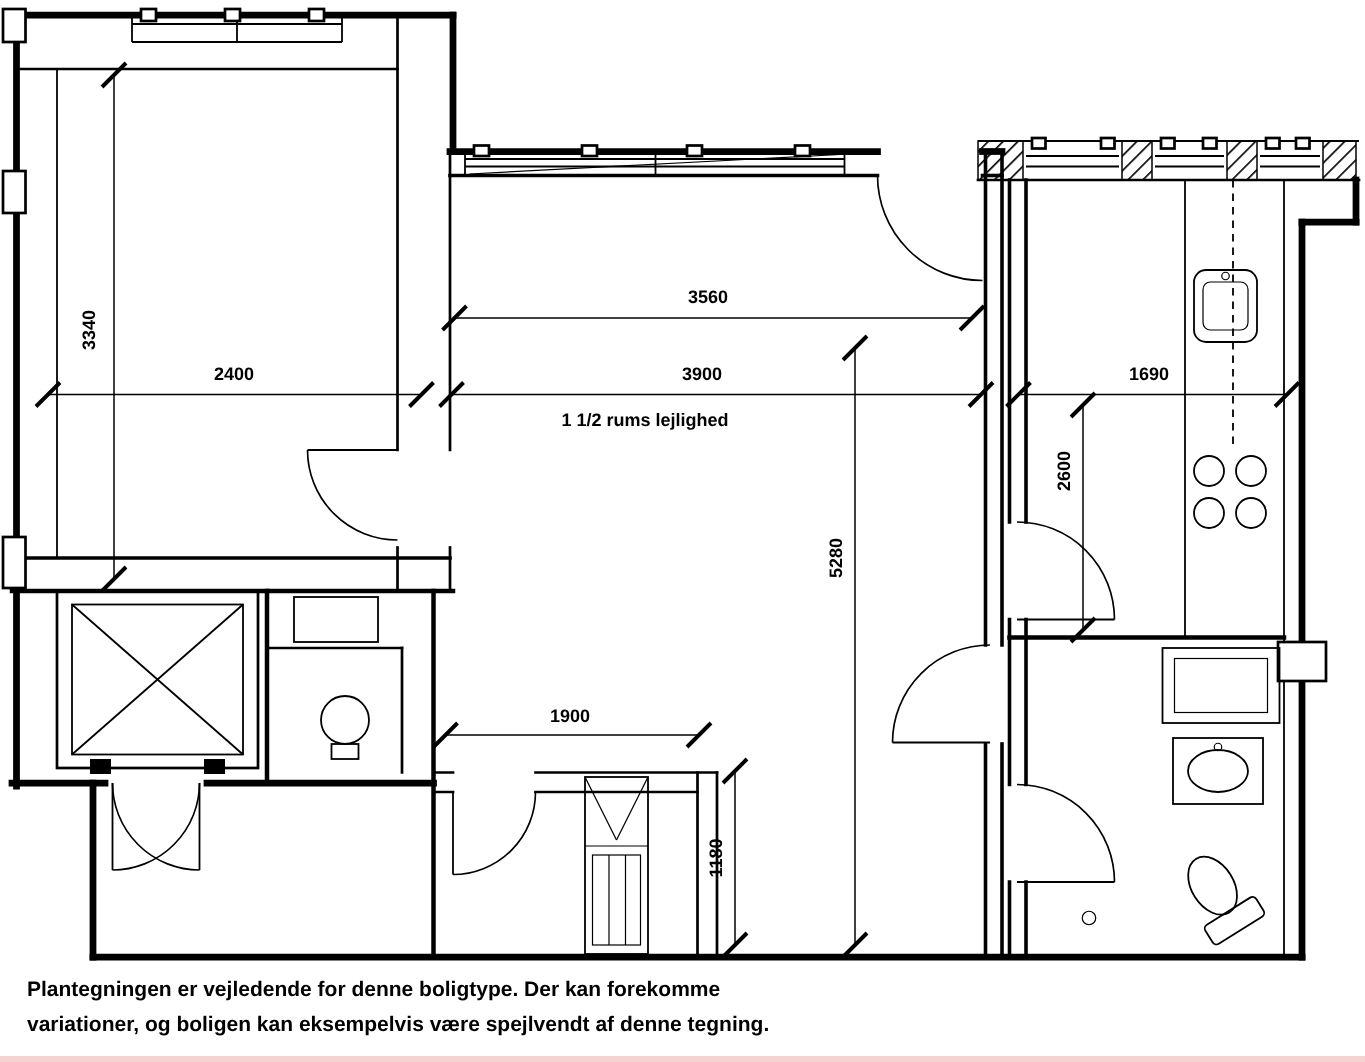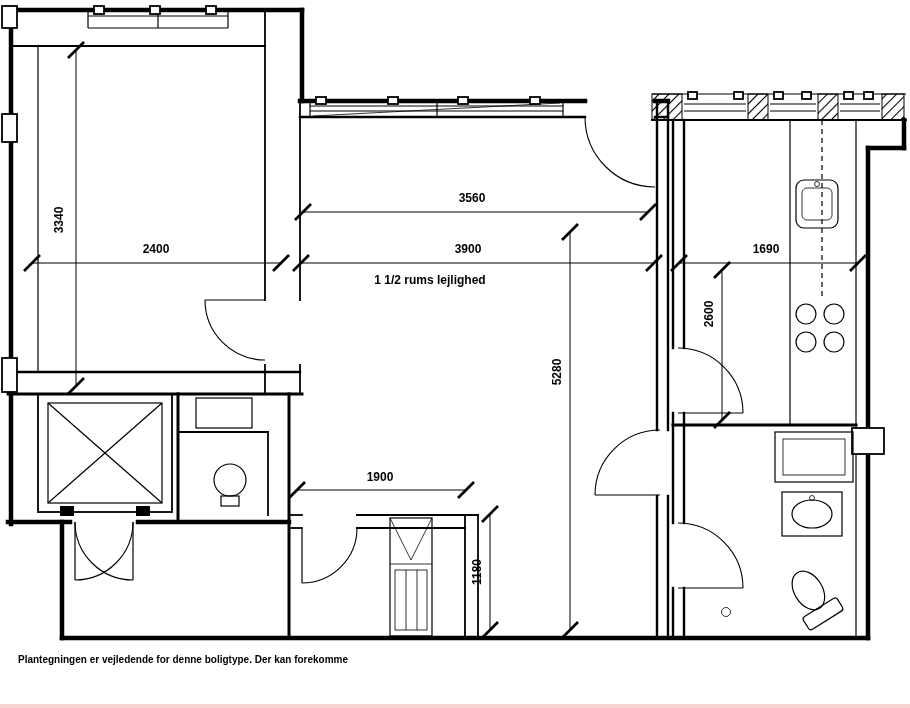--- a/index.html
+++ b/index.html
@@ -14,21 +14,21 @@
   .t08 { stroke:#000; stroke-width:0.8; fill:none; }
   .dimline { stroke:#000; stroke-width:1; fill:none; }
   .tick { stroke:#000; stroke-width:2.6; }
   .arc { stroke:#000; stroke-width:1.1; fill:none; }
   .wr  { fill:#fff; stroke:#000; stroke-width:1.8; }
   .blk { fill:#000; stroke:none; }
   .dimtext { font-family:"Liberation Sans",sans-serif; font-size:12px; font-weight:bold;
              fill:#000; text-anchor:middle; }
   .aptlabel { font-family:"Liberation Sans",sans-serif; font-size:12px; font-weight:bold;
               fill:#000; text-anchor:middle; }
-  .footer { position:absolute; left:18px; top:648px; font-weight:bold; font-size:10px;
+  .footer { position:absolute; left:18px; top:648px; font-weight:bold; font-size:14px;
             color:#000; line-height:23px; }
   .tint { position:absolute; left:0; bottom:0; width:100%; height:4px;
           background:#f0c4c0; opacity:.75; }
 </style>
 </head>
 <body>
 
 <svg width="910" height="645" viewBox="0 0 910 645" xmlns="http://www.w3.org/2000/svg">
   <defs>
     <pattern id="hatch" width="7" height="7" patternUnits="userSpaceOnUse" patternTransform="rotate(45)">
@@ -302,15 +302,16 @@
       <line class="tick" x1="482" y1="638" x2="498" y2="622"></line>
       <text class="dimtext" x="481" y="572" transform="rotate(-90 481 572)">1180</text>
     </g>
   </g>
 
   <text class="aptlabel" x="430" y="284">1 1/2 rums lejlighed</text>
 </svg>
 
 <div class="footer">
   <div>Plantegningen er vejledende for denne boligtype. Der kan forekomme</div>
+  <div>variationer, og boligen kan eksempelvis være spejlvendt af denne tegning.</div>
 </div>
 
 <div class="tint"></div>
 
 </body></html>

